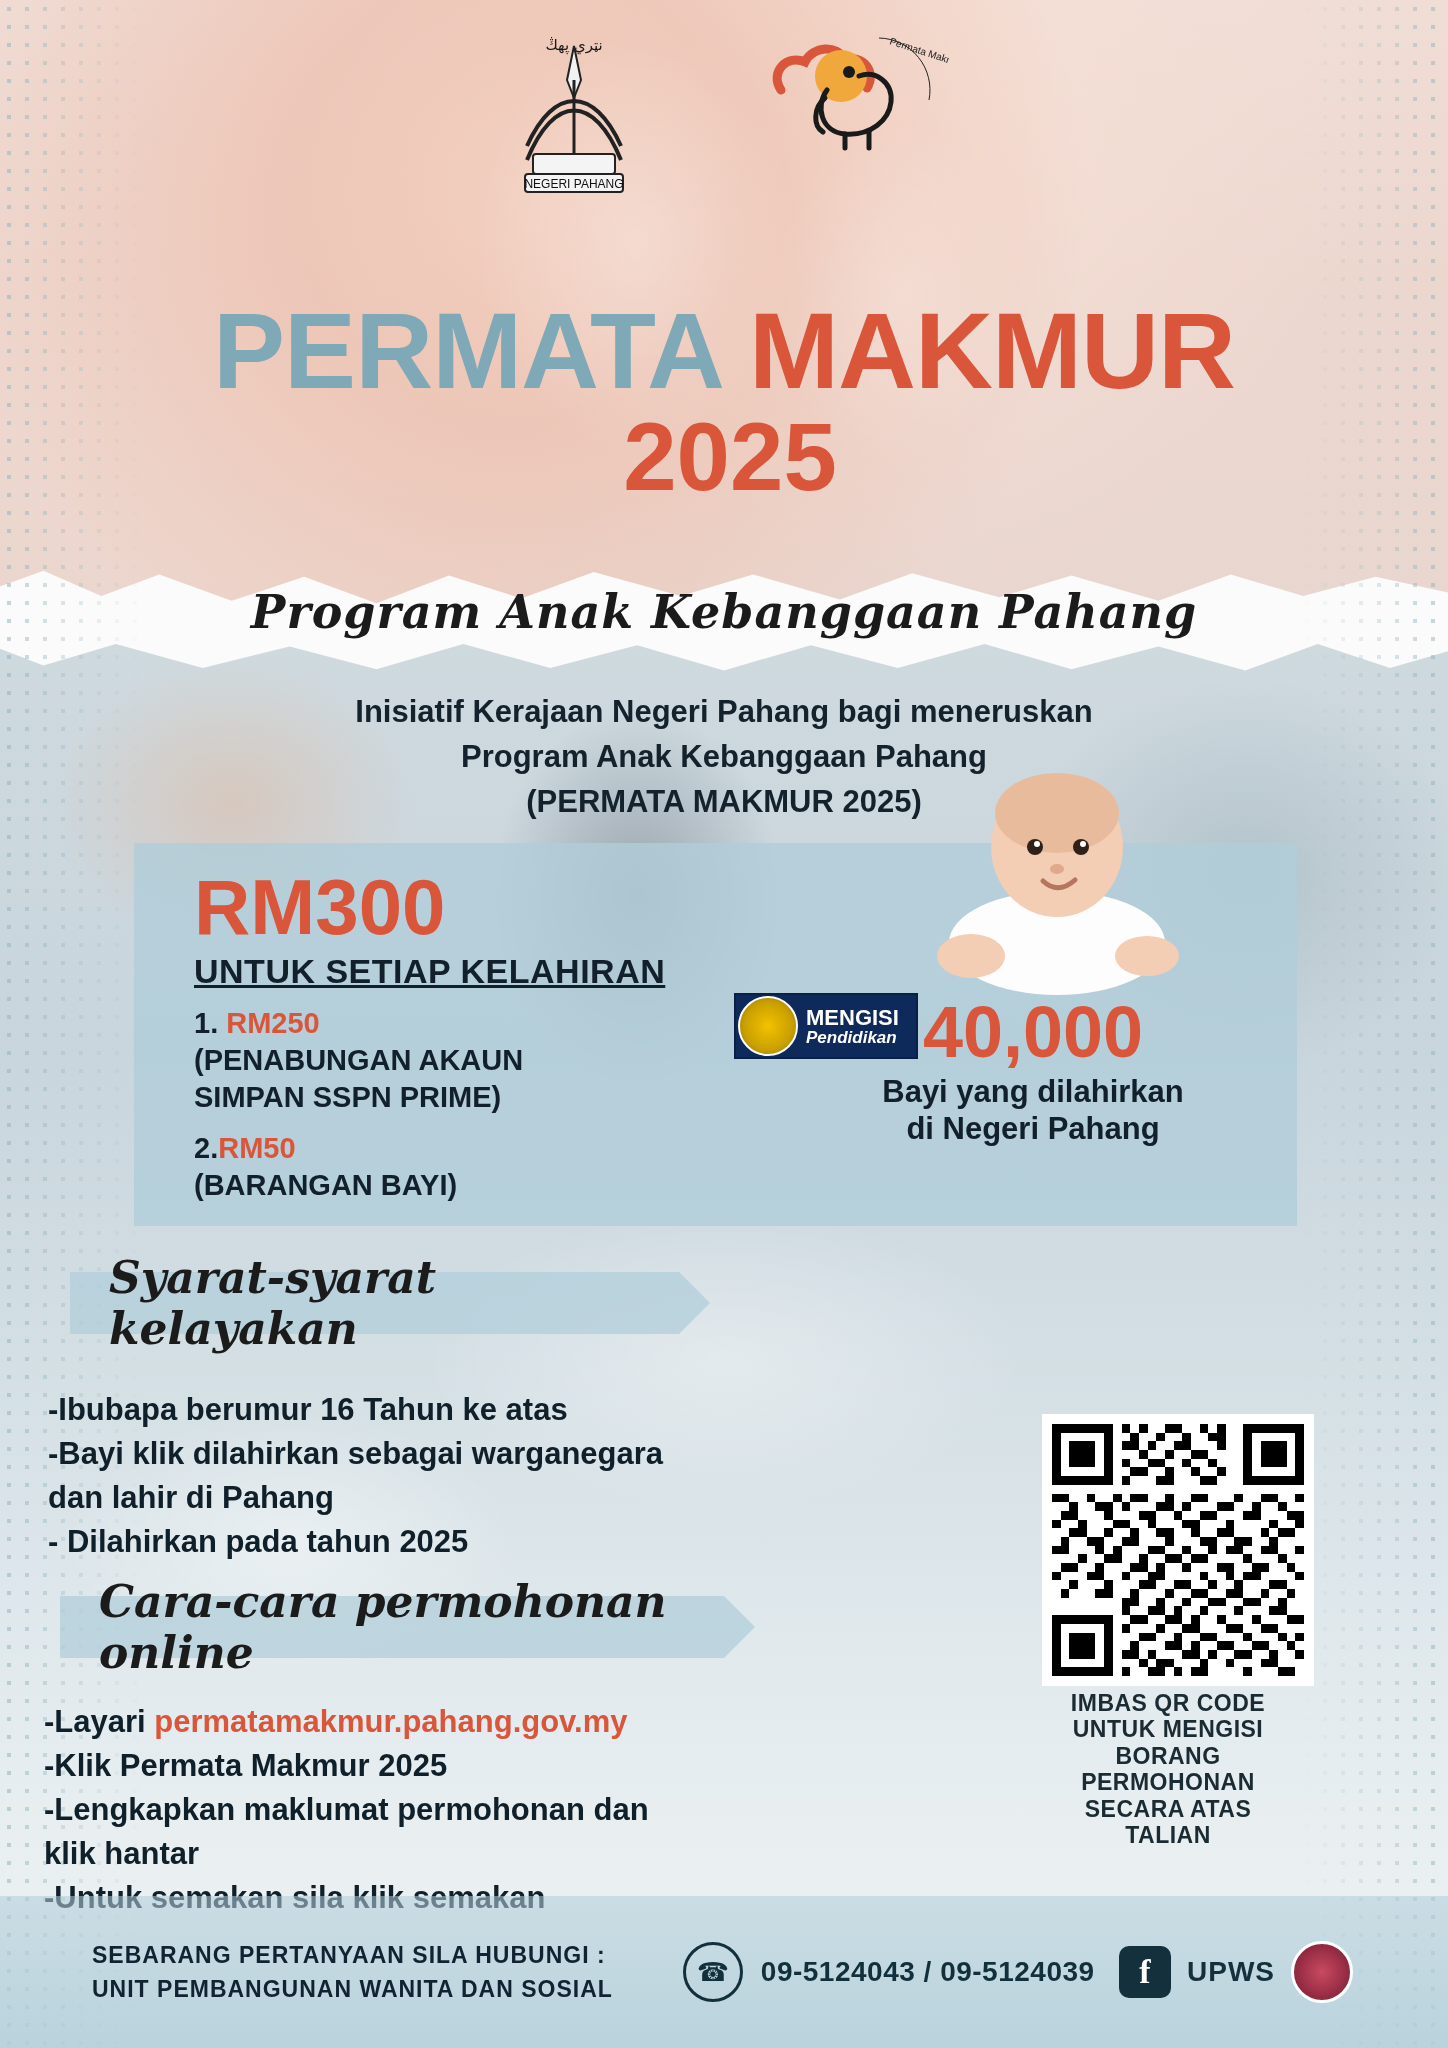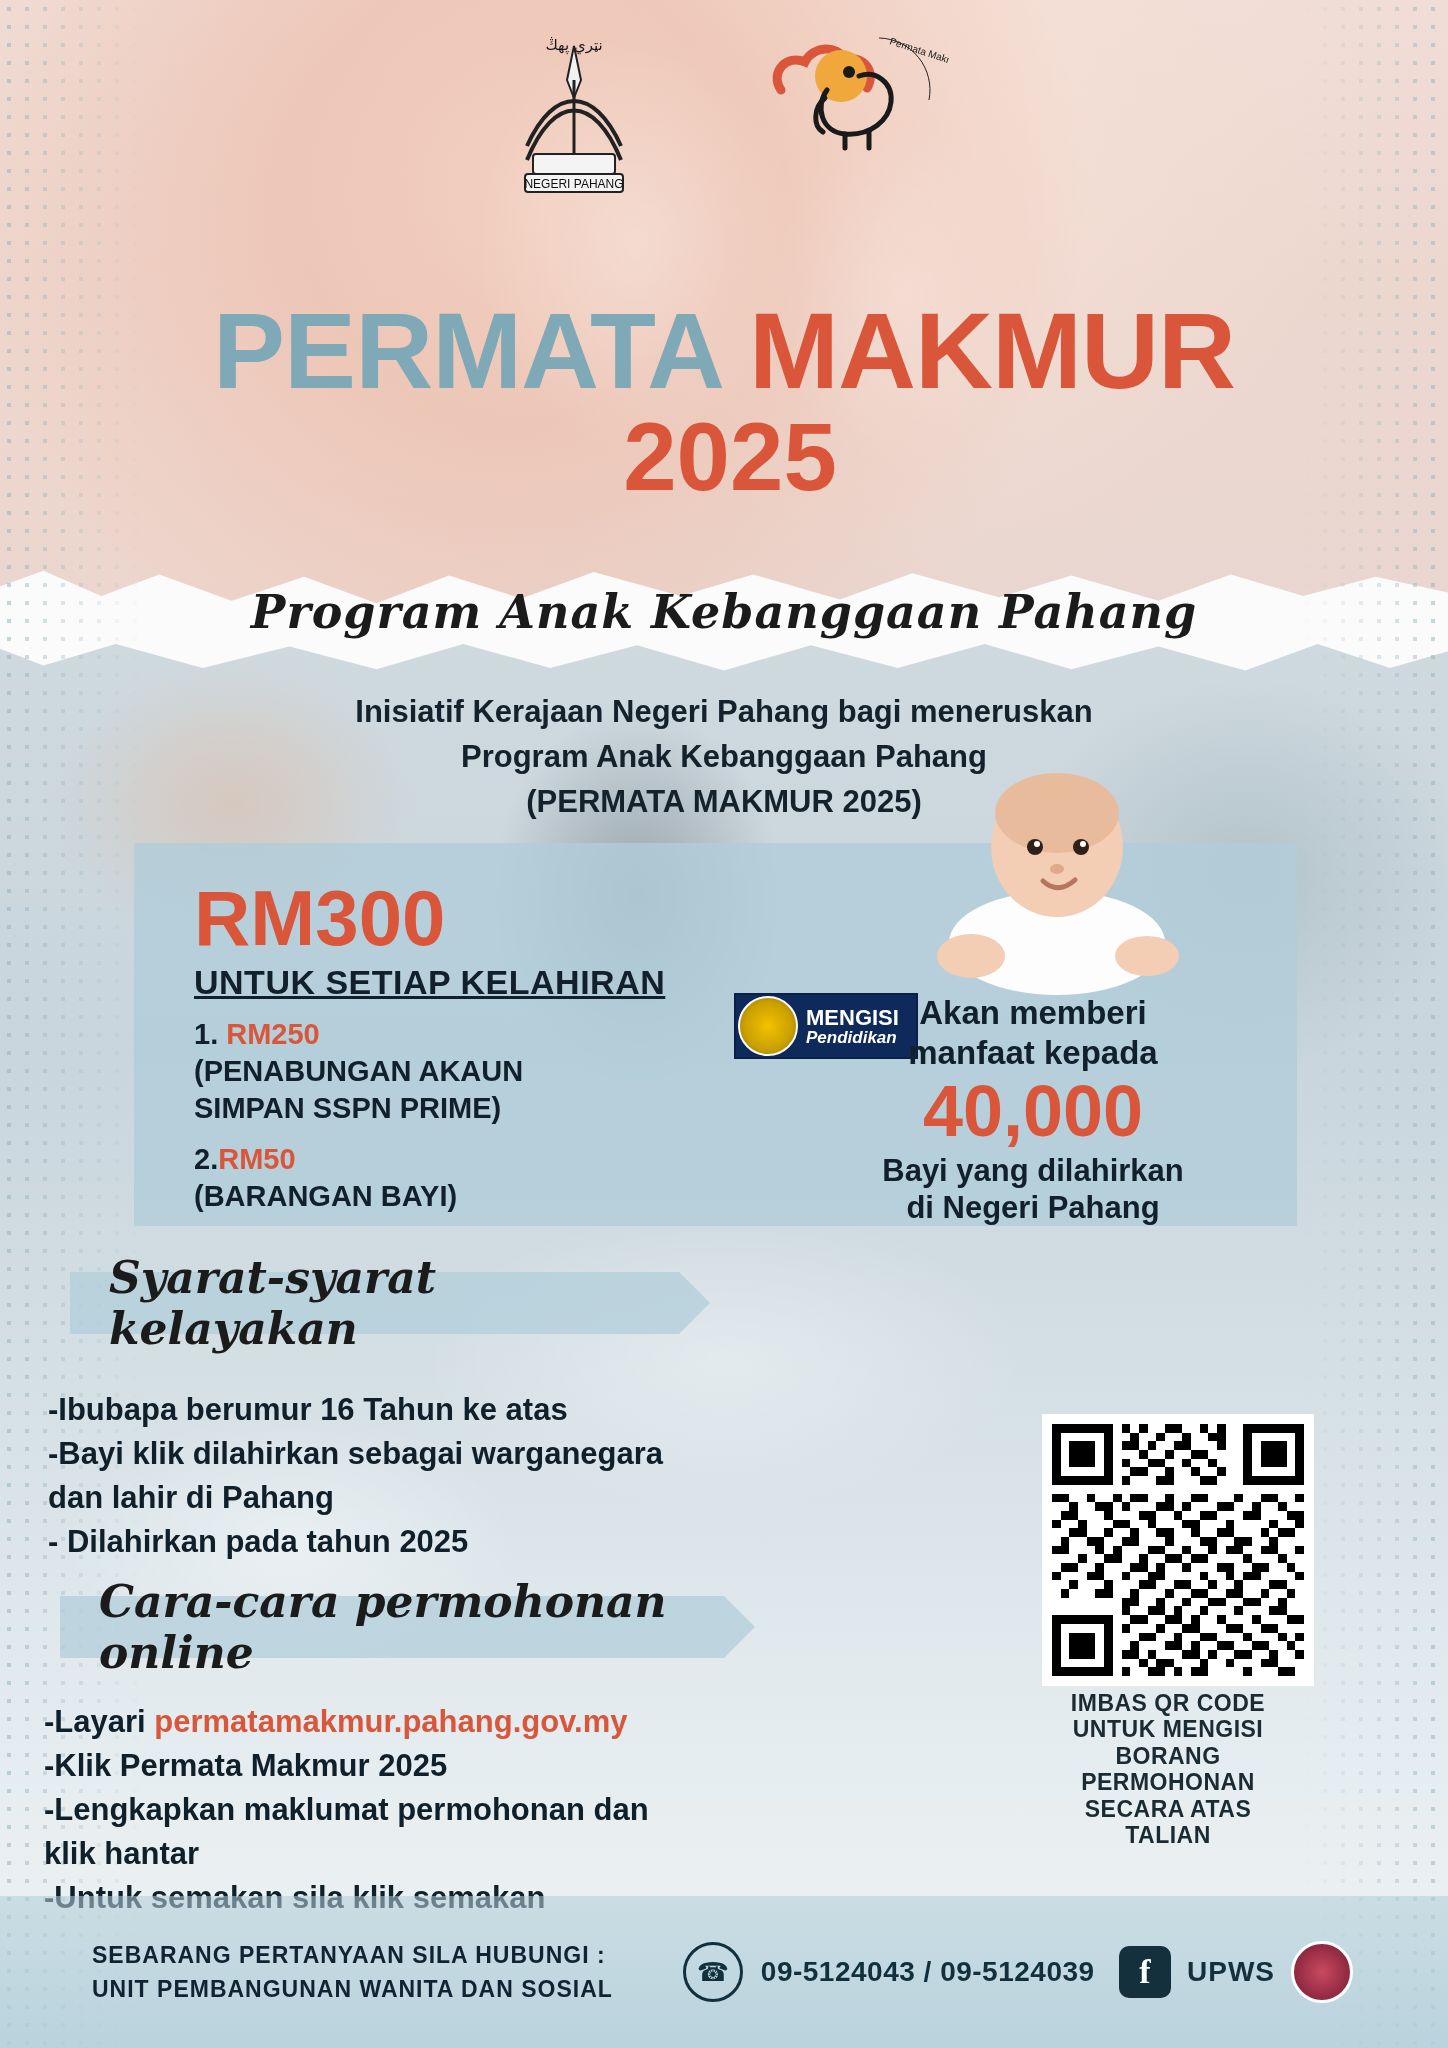--- a/index.html
+++ b/index.html
@@ -104,21 +104,21 @@
   .sub{
     position:absolute;top:690px;left:0;right:0;text-align:center;
     font-size:31px;font-weight:700;color:#13222c;line-height:1.45;
   }
 
   
   .panel{
     position:absolute;left:134px;top:843px;width:1163px;height:383px;
     background:rgba(176,205,217,.80);
   }
-  .panel-left{position:absolute;left:60px;top:36px;width:640px;color:#11202a;}
+  .panel-left{position:absolute;left:60px;top:25px;width:640px;color:#11202a;}
   .rm300{font-size:78px;font-weight:800;color:#d9563a;line-height:1;}
   .untuk{font-size:34px;font-weight:800;text-decoration:underline;margin-top:6px;letter-spacing:.5px;}
   .item{font-size:29px;font-weight:700;line-height:1.28;margin-top:14px;}
   .item .num{color:#11202a;}
   .item .amt{color:#d9563a;}
   .tabung{
     position:absolute;left:600px;top:150px;width:180px;height:62px;
     background:#0e2a5a;border:2px solid #0b2048;display:flex;align-items:center;
   }
   .tabung .seal{
@@ -271,24 +271,20 @@
 
     <div class="tabung">
       <div class="seal"></div>
       <div class="tx">
         <span>MENGISI</span>
         <em>Pendidikan</em>
       </div>
     </div>
 
     <div class="panel-right">
-      <div class="pr-top">
-        <div>Akan memberi</div>
-        <div>manfaat kepada</div>
-      </div>
       <div class="pr-big">40,000</div>
       <div class="pr-bot">
         <div>Bayi yang dilahirkan</div>
         <div>di Negeri Pahang</div>
       </div>
     </div>
   </div>
 
   <div class="ribbon script" style="left:70px;top:1272px;width:570px;">
     <span>Syarat-syarat kelayakan</span>

